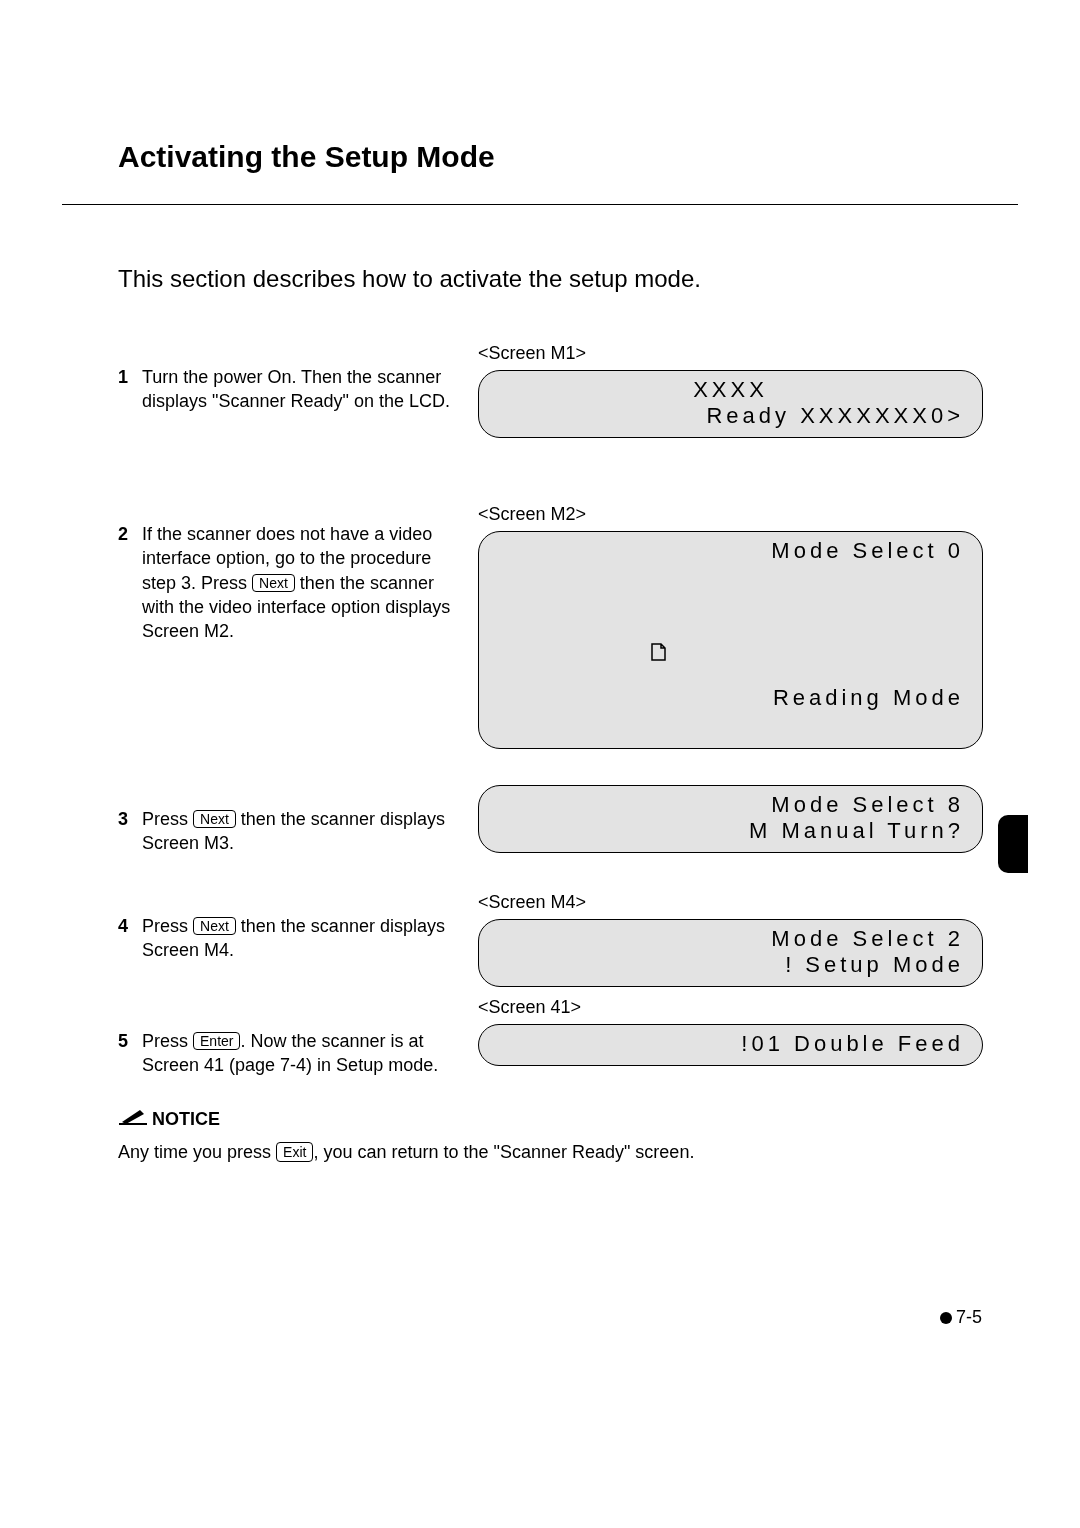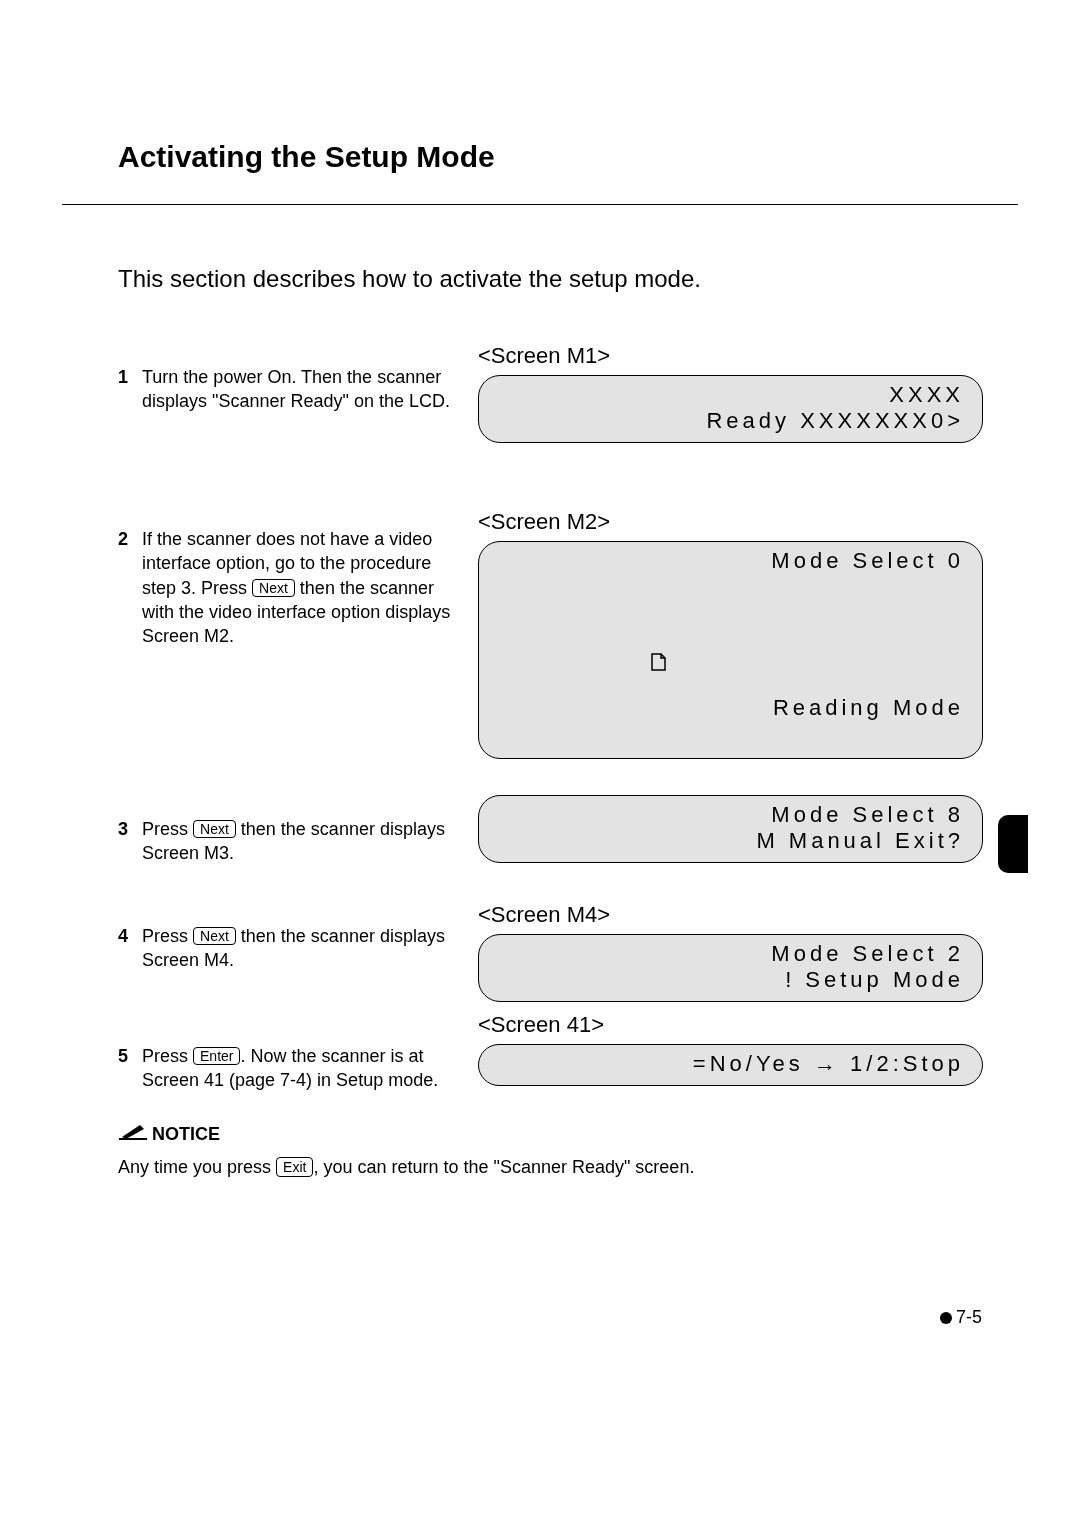--- a/index.html
+++ b/index.html
@@ -59,39 +59,39 @@
     padding: 0 6px;
     font-size: 14px;
     line-height: 18px;
     vertical-align: 1px;
     font-family: Arial, Helvetica, sans-serif;
     margin-top: 10px;
   }
 
   .screen-block { }
   .screen-label {
-    font-size: 22px;
+    font-size: 18px;
     margin-bottom: 6px;
   }
   .lcd {
     border: 1.5px solid #000;
     border-radius: 22px;
     background: #e3e3e3;
     padding: 6px 18px 8px 18px;
     box-sizing: border-box;
     width: 100%;
   }
   .lcd-line {
     font-family: Arial, Helvetica, sans-serif;
     font-size: 22px;
     letter-spacing: 4px;
     white-space: pre;
     text-align: right;
   }
-  .lcd-line.center { }
+  .lcd-line.center { text-align: center; }
   .gap-lg { height: 66px; }
   .gap-md { height: 36px; }
   .gap-sm { height: 10px; }
 
   .notice-row {
     margin: 30px 0 0 118px;
     font-size: 18px;
     line-height: 1.4;
     max-width: 860px;
   }
@@ -196,21 +196,21 @@
 
     <div class="step" style="margin-top:22px;">
       <div class="step-num">3</div>
       <div class="step-text">
         <span>Press </span><span class="key">Next</span><span> then the scanner displays Screen M3.</span>
       </div>
     </div>
     <div class="screen-block">
       <div class="lcd">
         <div class="lcd-line"> Mode Select 8</div>
-        <div class="lcd-line">M Manual Exit?</div>
+        <div class="lcd-line">M Manual Turn?</div>
       </div>
     </div>
 
     <div class="gap-md"></div>
       <div class="gap-md"></div>
 
     <div class="step" style="margin-top:22px;">
       <div class="step-num">4</div>
       <div class="step-text">
         <span>Press </span><span class="key">Next</span><span> then the scanner displays Screen M4.</span>
@@ -229,21 +229,21 @@
 
     <div class="step" style="margin-top:32px;">
       <div class="step-num">5</div>
       <div class="step-text">
         <span>Press </span><span class="key">Enter</span><span>. Now the scanner is at Screen 41 (page 7-4) in Setup mode.</span>
       </div>
     </div>
     <div class="screen-block">
       <div class="screen-label">&lt;Screen 41&gt;</div>
       <div class="lcd">
-        <div class="lcd-line"> =No/Yes → 1/2:Stop</div>
+        <div class="lcd-line">!01 Double Feed</div>
       </div>
     </div>
 
   </div>
 
   <div class="notice-row">
     <div class="notice-header">
       <span class="pencil">
         <svg width="30" height="18" viewBox="0 0 30 18">
           <path d="M1 17 L29 17" stroke="#000" stroke-width="2"></path>

